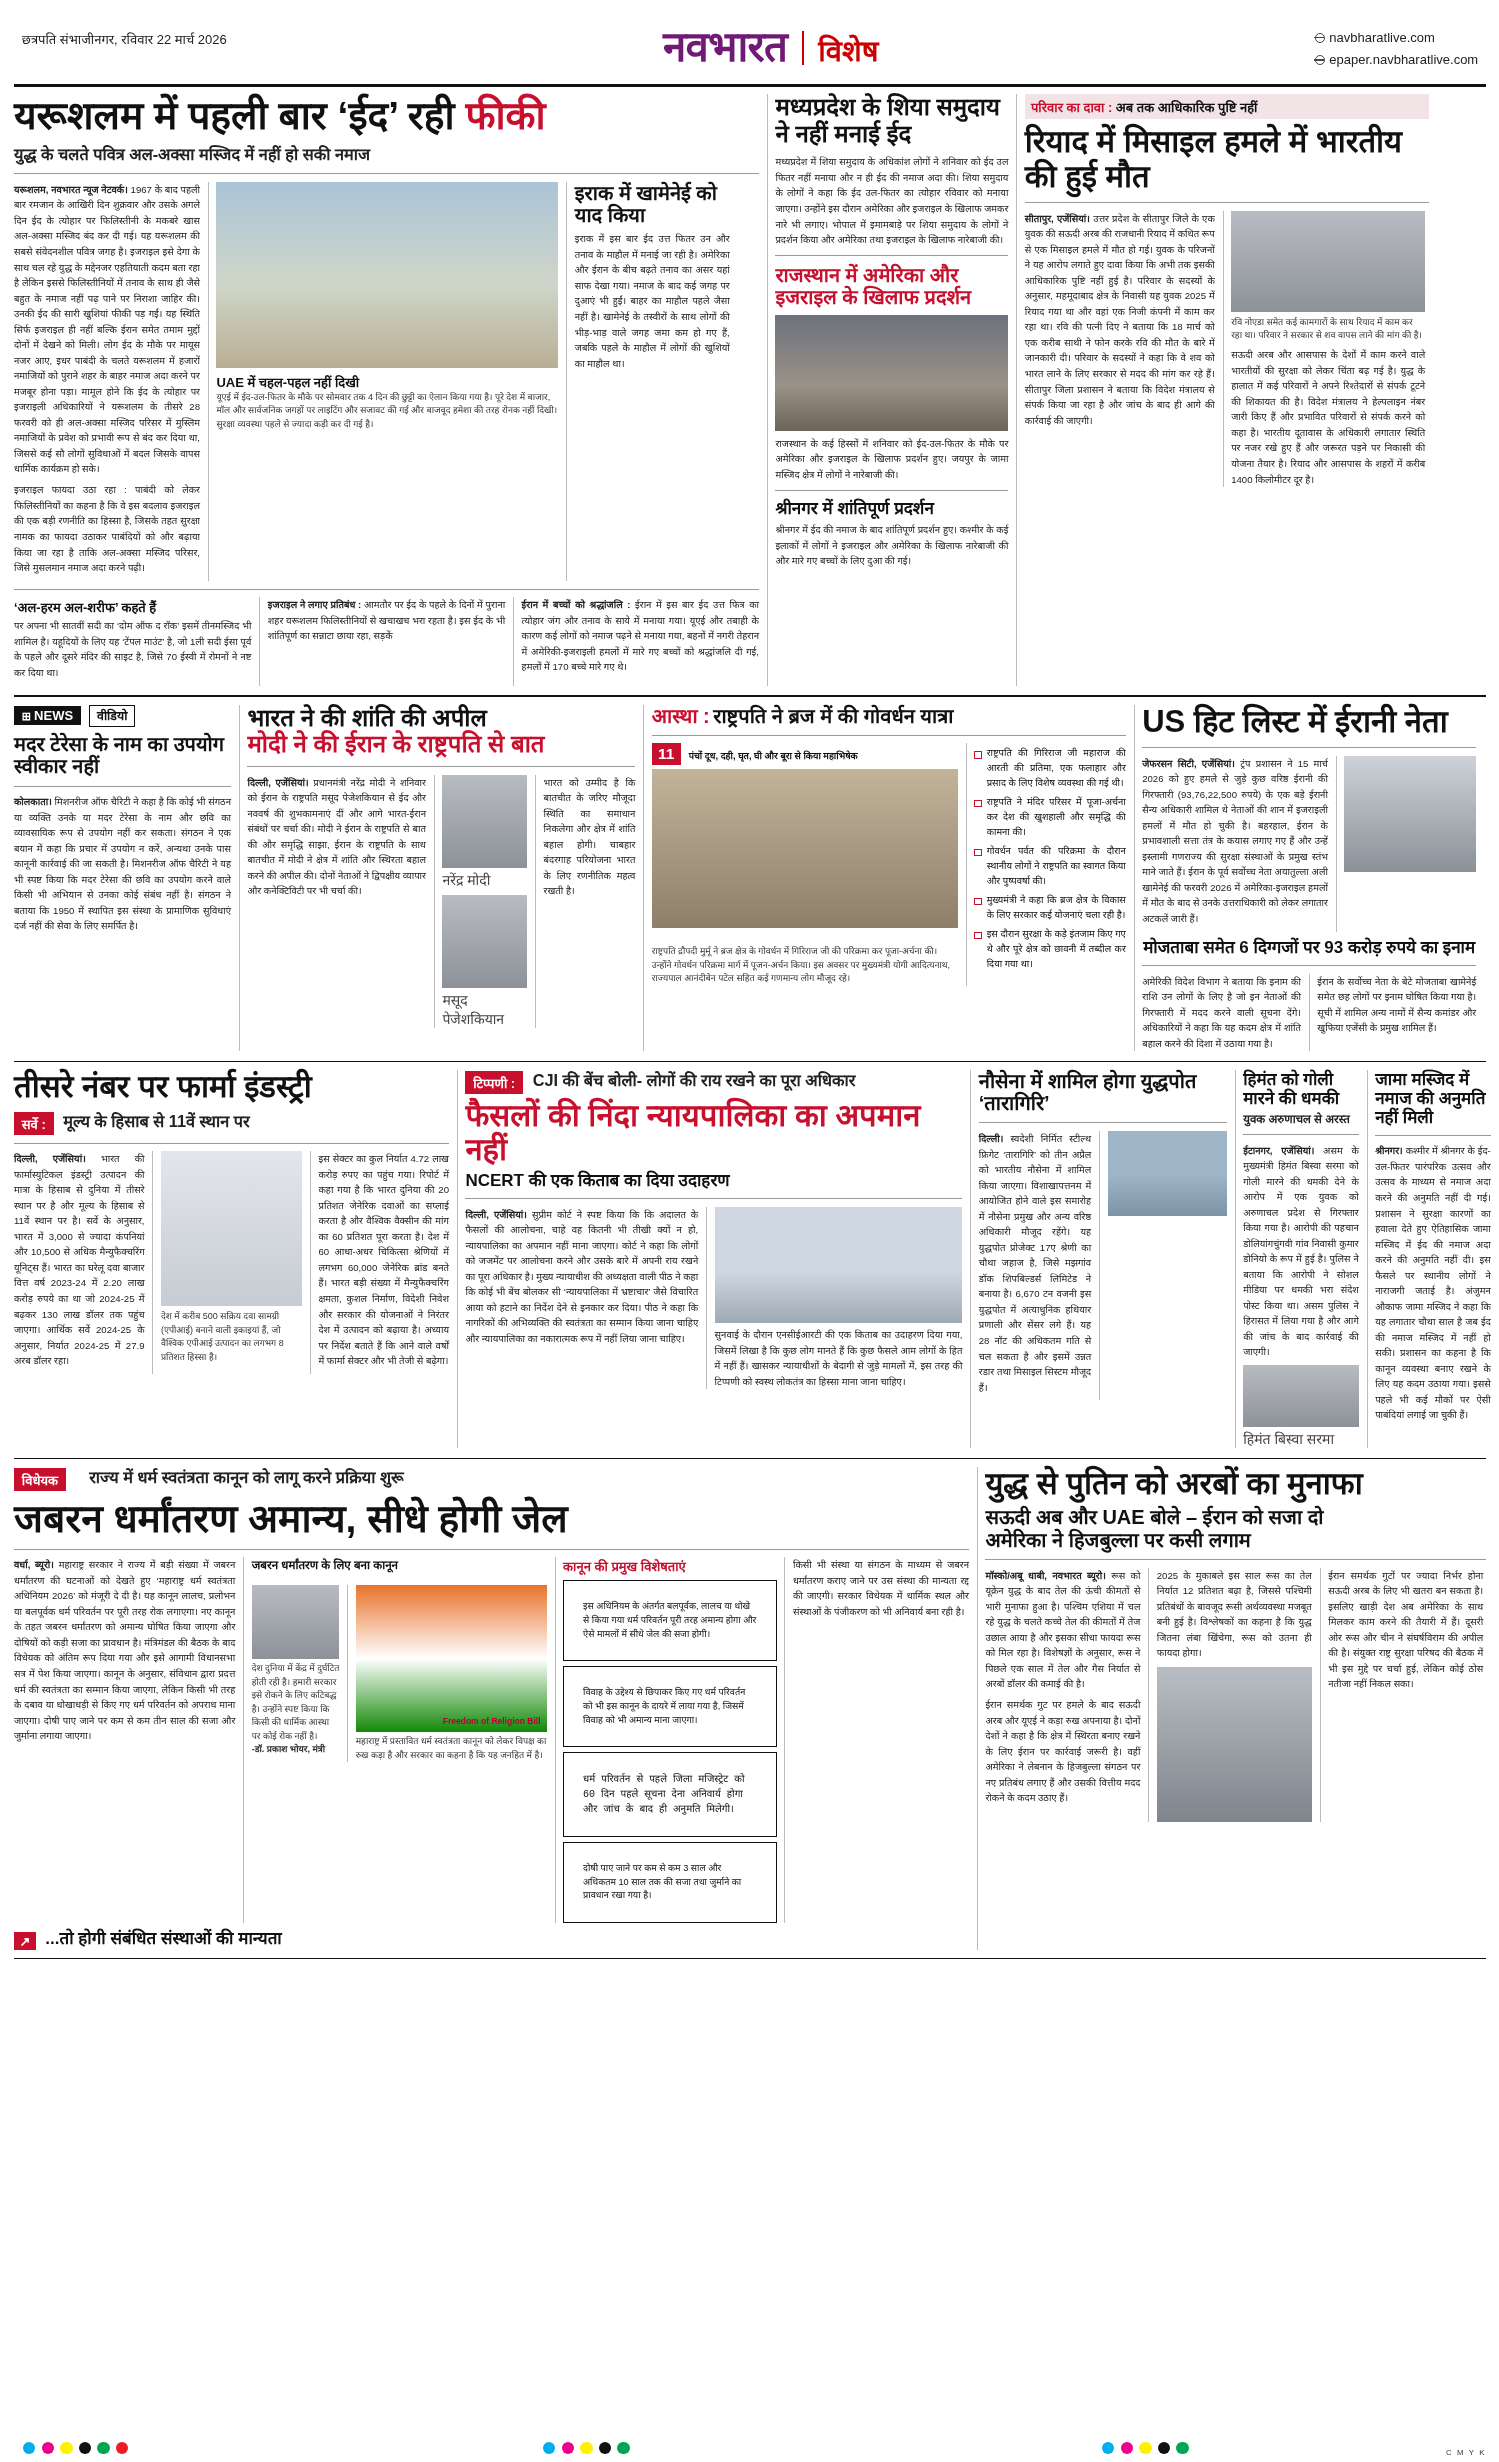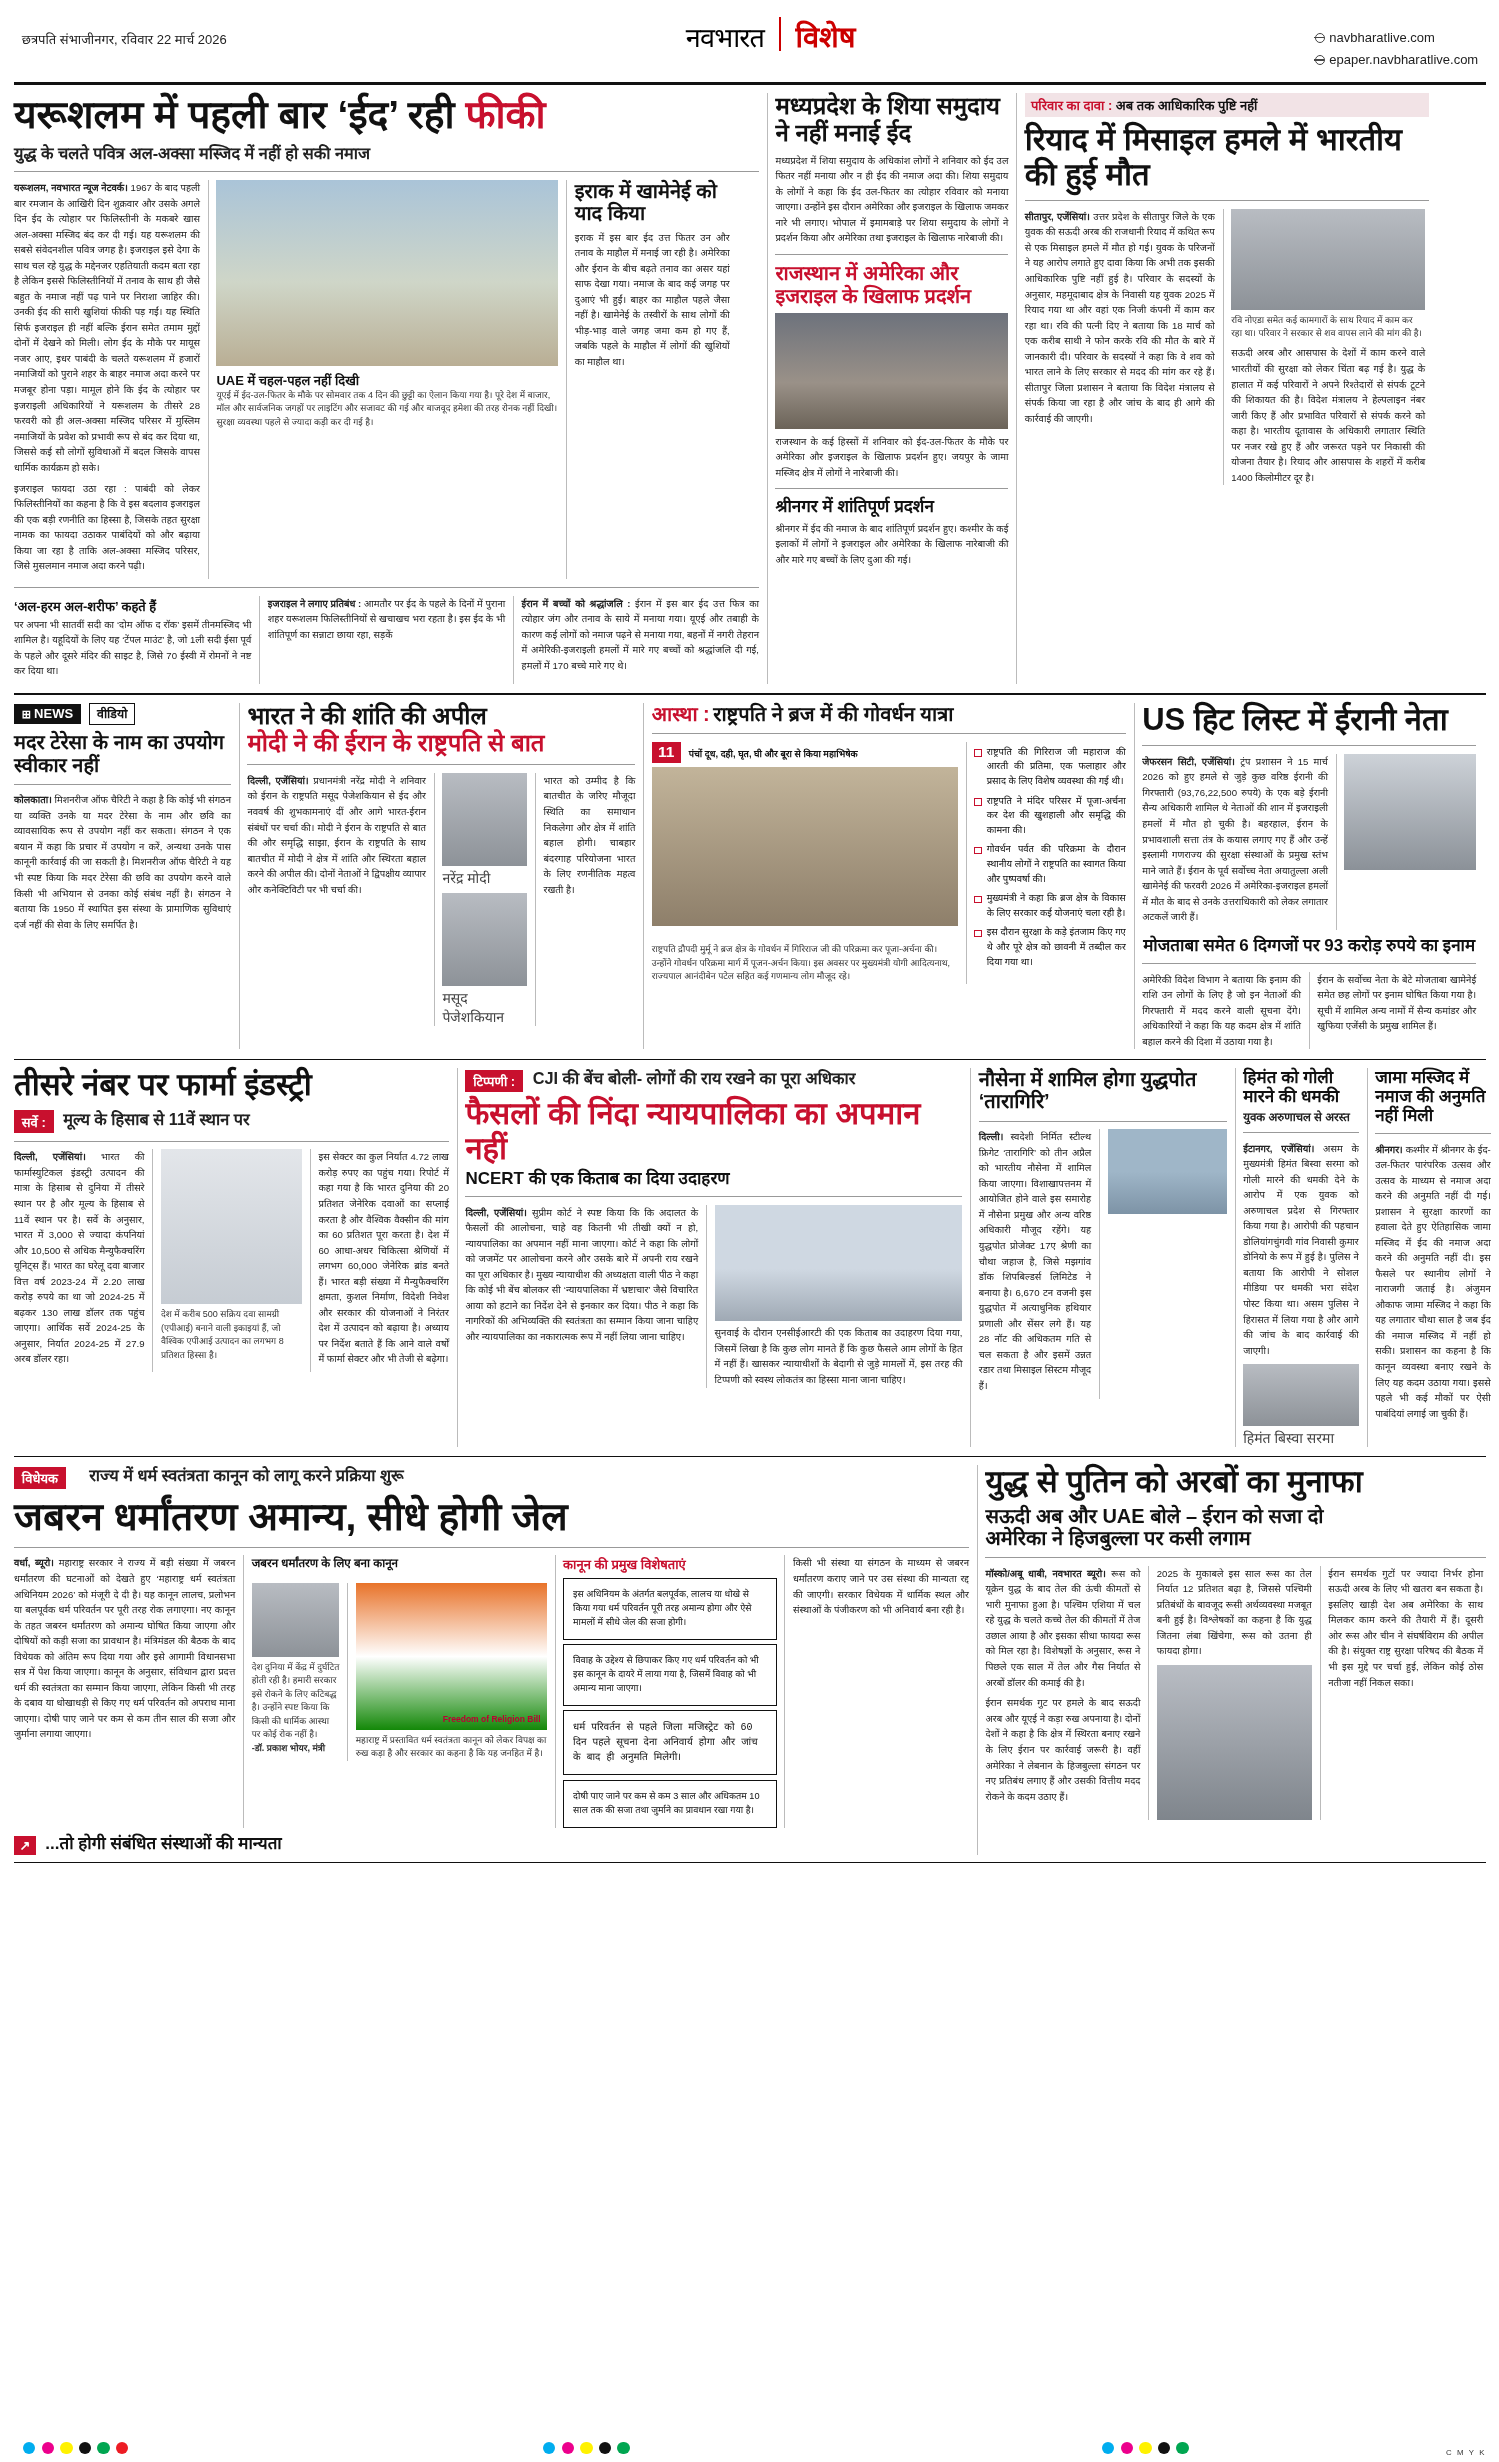--- a/index.html
+++ b/index.html
@@ -9,21 +9,21 @@
     font-family:"Liberation Sans", sans-serif;
     color:#111;
     position:relative;
   }
   .page { width:1500px; height:2462px; padding:11px 14px; position:relative; }
 
   
   .masthead { display:flex; align-items:flex-start; justify-content:space-between; padding:4.7px 7.8px 7.8px 7.8px; }
   .mh-left { font-size:13px; color:#222; line-height:1.5; padding-top:14px; }
   .mh-center { text-align:center; flex:1; }
-  .mh-title { font-size:27px; font-weight:normal; letter-spacing:-0.8px; display:inline-block; color:#000000; }
+  .mh-title { font-size:42px; font-weight:bold; letter-spacing:-0.8px; display:inline-block; color:#701a75; }
   .mh-sep { display:inline-block; width:2.3px; height:34px; background:#c00; vertical-align:-4.7px; margin:0 11px; }
   .mh-sub { font-size:29px; color:#c00; font-weight:bold; display:inline-block; }
   .mh-right { font-size:13px; color:#222; line-height:1.7; padding-top:11px; text-align:left; }
   .mh-right div { display:flex; align-items:center; gap:4.7px; }
   .globe { display:inline-block; width:10px; height:10px; border:1.2px solid #444; border-radius:50%; position:relative; }
   .globe:after{ content:""; position:absolute; left:-1.2px; top:3.5px; width:10px; height:1.2px; background:#444;}
 
   .rule-thick { height:3.1px; background:#111; margin:3.1px 0 0 0; }
   .rule-thin { height:0.8px; background:#111; margin:2.3px 0 0 0; }
 
@@ -44,21 +44,21 @@
   .sub { font-size:16.3px; font-weight:bold; color:#222; line-height:1.3; }
   .body { font-size:9.6px; line-height:1.62; text-align:justify; color:#222; }
   .body p { margin:0 0 5.4px 0; }
   .dateline { font-weight:bold; }
   .cap { font-size:9px; line-height:1.5; color:#333; }
 
   .tag { display:inline-block; background:#c8102e; color:#fff; font-size:13px; font-weight:bold; padding:2.3px 7.8px; vertical-align:middle; }
   .tag-dark { display:inline-block; background:#111; color:#fff; font-size:13px; font-weight:bold; padding:2.3px 7.8px; }
   .tag-box { display:inline-block; border:1.2px solid #111; font-size:12.4px; font-weight:bold; padding:1.6px 7px; }
 
-  .boxed { border:0.8px solid #111; padding:9px; }
+  .boxed { border:0.8px solid #111; padding:19px; }
   .kicker { font-size:13px; font-weight:bold; color:#111; }
 
   
   .ph { background:#c9cdd2; position:relative; overflow:hidden; }
   .ph.sky { background:linear-gradient(#aac4d8, #cfd6c8 55%, #b9ae94); }
   .ph.crowd { background:linear-gradient(#6d727c,#9a9188 60%,#6b6358); }
   .ph.portrait { background:linear-gradient(#b8bcc2,#8d9298); }
   .ph.court { background:linear-gradient(#cfd8e2 55%,#9fa9b4); }
   .ph.ship { background:linear-gradient(#9fb6c8 50%,#7d93a6); }
   .ph.meds { background:linear-gradient(#e3e6ea,#c6ccd3); }

